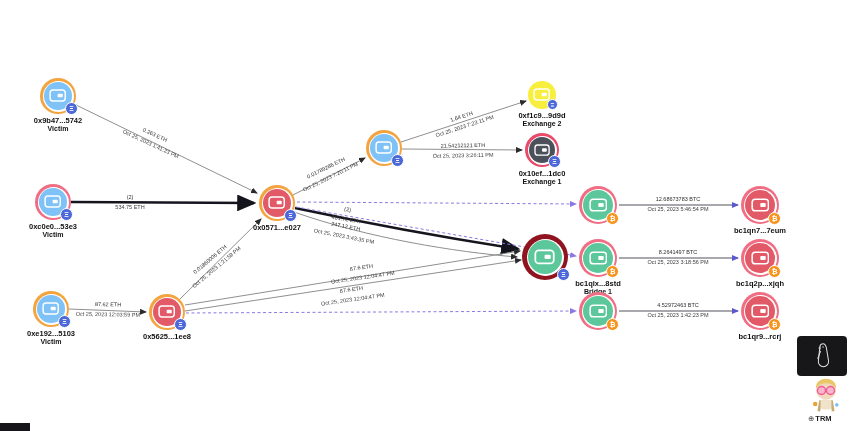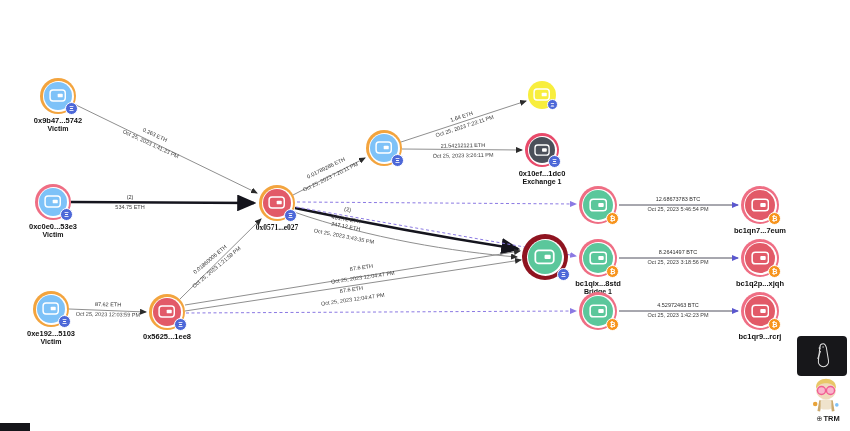--- a/index.html
+++ b/index.html
@@ -33,21 +33,21 @@
   .nlabel .addr{font-size:7.5px;font-weight:bold;line-height:9px;}
   .nlabel .role{font-size:7px;font-weight:bold;line-height:8px;}
 
   .elabel{position:absolute;text-align:center;white-space:nowrap;color:#3c3c3c;font-size:5.5px;line-height:6px;}
   .elabel .amt{margin-bottom:3.5px;color:#2e2e2e;}
   .elabel .dt{color:#3c3c3c;}
 
   .penguin-panel{position:absolute;left:797px;top:336px;width:50px;height:40px;background:#17171a;border-radius:4px;
                  display:flex;align-items:center;justify-content:center;}
   .avatar{position:absolute;left:805px;top:377px;width:42px;height:36px;}
-  .trm{position:absolute;left:808px;top:414px;width:40px;text-align:center;font-size:7.5px;font-weight:bold;color:#1c1c1c;}
+  .trm{position:absolute;left:808px;top:414px;width:40px;font-size:7.5px;font-weight:bold;color:#1c1c1c;}
   .trm .gicon{font-weight:normal;color:#444;margin-right:1px;}
   .corner-bar{position:absolute;left:0;top:423px;width:30px;height:8px;background:#15151a;}
 </style>
 </head>
 <body>
 
 <div class="canvas">
 
   <svg class="edges" width="850" height="431" viewBox="0 0 850 431">
     <defs>
@@ -160,21 +160,21 @@
           <div class="core w-red">
       <svg class="wallet" viewBox="0 0 24 18">
               <rect x="1.5" y="1.5" width="21" height="15" rx="4" fill="none" stroke="#fff" stroke-width="2"></rect>
               <rect x="12" y="6.5" width="7" height="5" rx="1.2" fill="#fff"></rect>
             </svg>
     </div>
         </div>
       </div>
     <div class="badge b-eth">Ξ</div>
   </div>
-  <div class="nlabel" style="left:214px;top:223px;width:126px;font-family:Liberation Serif, serif;">
+  <div class="nlabel" style="left:214px;top:223px;width:126px;">
     <div class="addr">0x0571...e027</div>
   </div>
 
   <div class="node" style="left:366px;top:130px;width:36px;height:36px;">
     <div class="ring r-orange">
         <div class="gap">
           <div class="core w-blue">
       <svg class="wallet" viewBox="0 0 24 18">
               <rect x="1.5" y="1.5" width="21" height="15" rx="4" fill="none" stroke="#fff" stroke-width="2"></rect>
               <rect x="12" y="6.5" width="7" height="5" rx="1.2" fill="#fff"></rect>
@@ -190,20 +190,24 @@
         <div class="gap">
           <div class="core w-yellow" style="width:100%;height:100%;">
       <svg class="wallet" viewBox="0 0 24 18">
               <rect x="1.5" y="1.5" width="21" height="15" rx="4" fill="none" stroke="#fff" stroke-width="2"></rect>
               <rect x="12" y="6.5" width="7" height="5" rx="1.2" fill="#fff"></rect>
             </svg>
     </div>
         </div>
       </div>
     <div class="badge b-eth" style="width:11px;height:11px;font-size:6px;">Ξ</div>
+  </div>
+  <div class="nlabel" style="left:479px;top:111px;width:126px;">
+    <div class="addr">0xf1c9...9d9d</div>
+      <div class="role">Exchange 2</div>
   </div>
 
   <div class="node" style="left:525px;top:133px;width:34px;height:34px;">
     <div class="ring r-crimson">
         <div class="gap">
           <div class="core w-dark">
       <svg class="wallet" viewBox="0 0 24 18">
               <rect x="1.5" y="1.5" width="21" height="15" rx="4" fill="none" stroke="#fff" stroke-width="2"></rect>
               <rect x="12" y="6.5" width="7" height="5" rx="1.2" fill="#fff"></rect>
             </svg>

